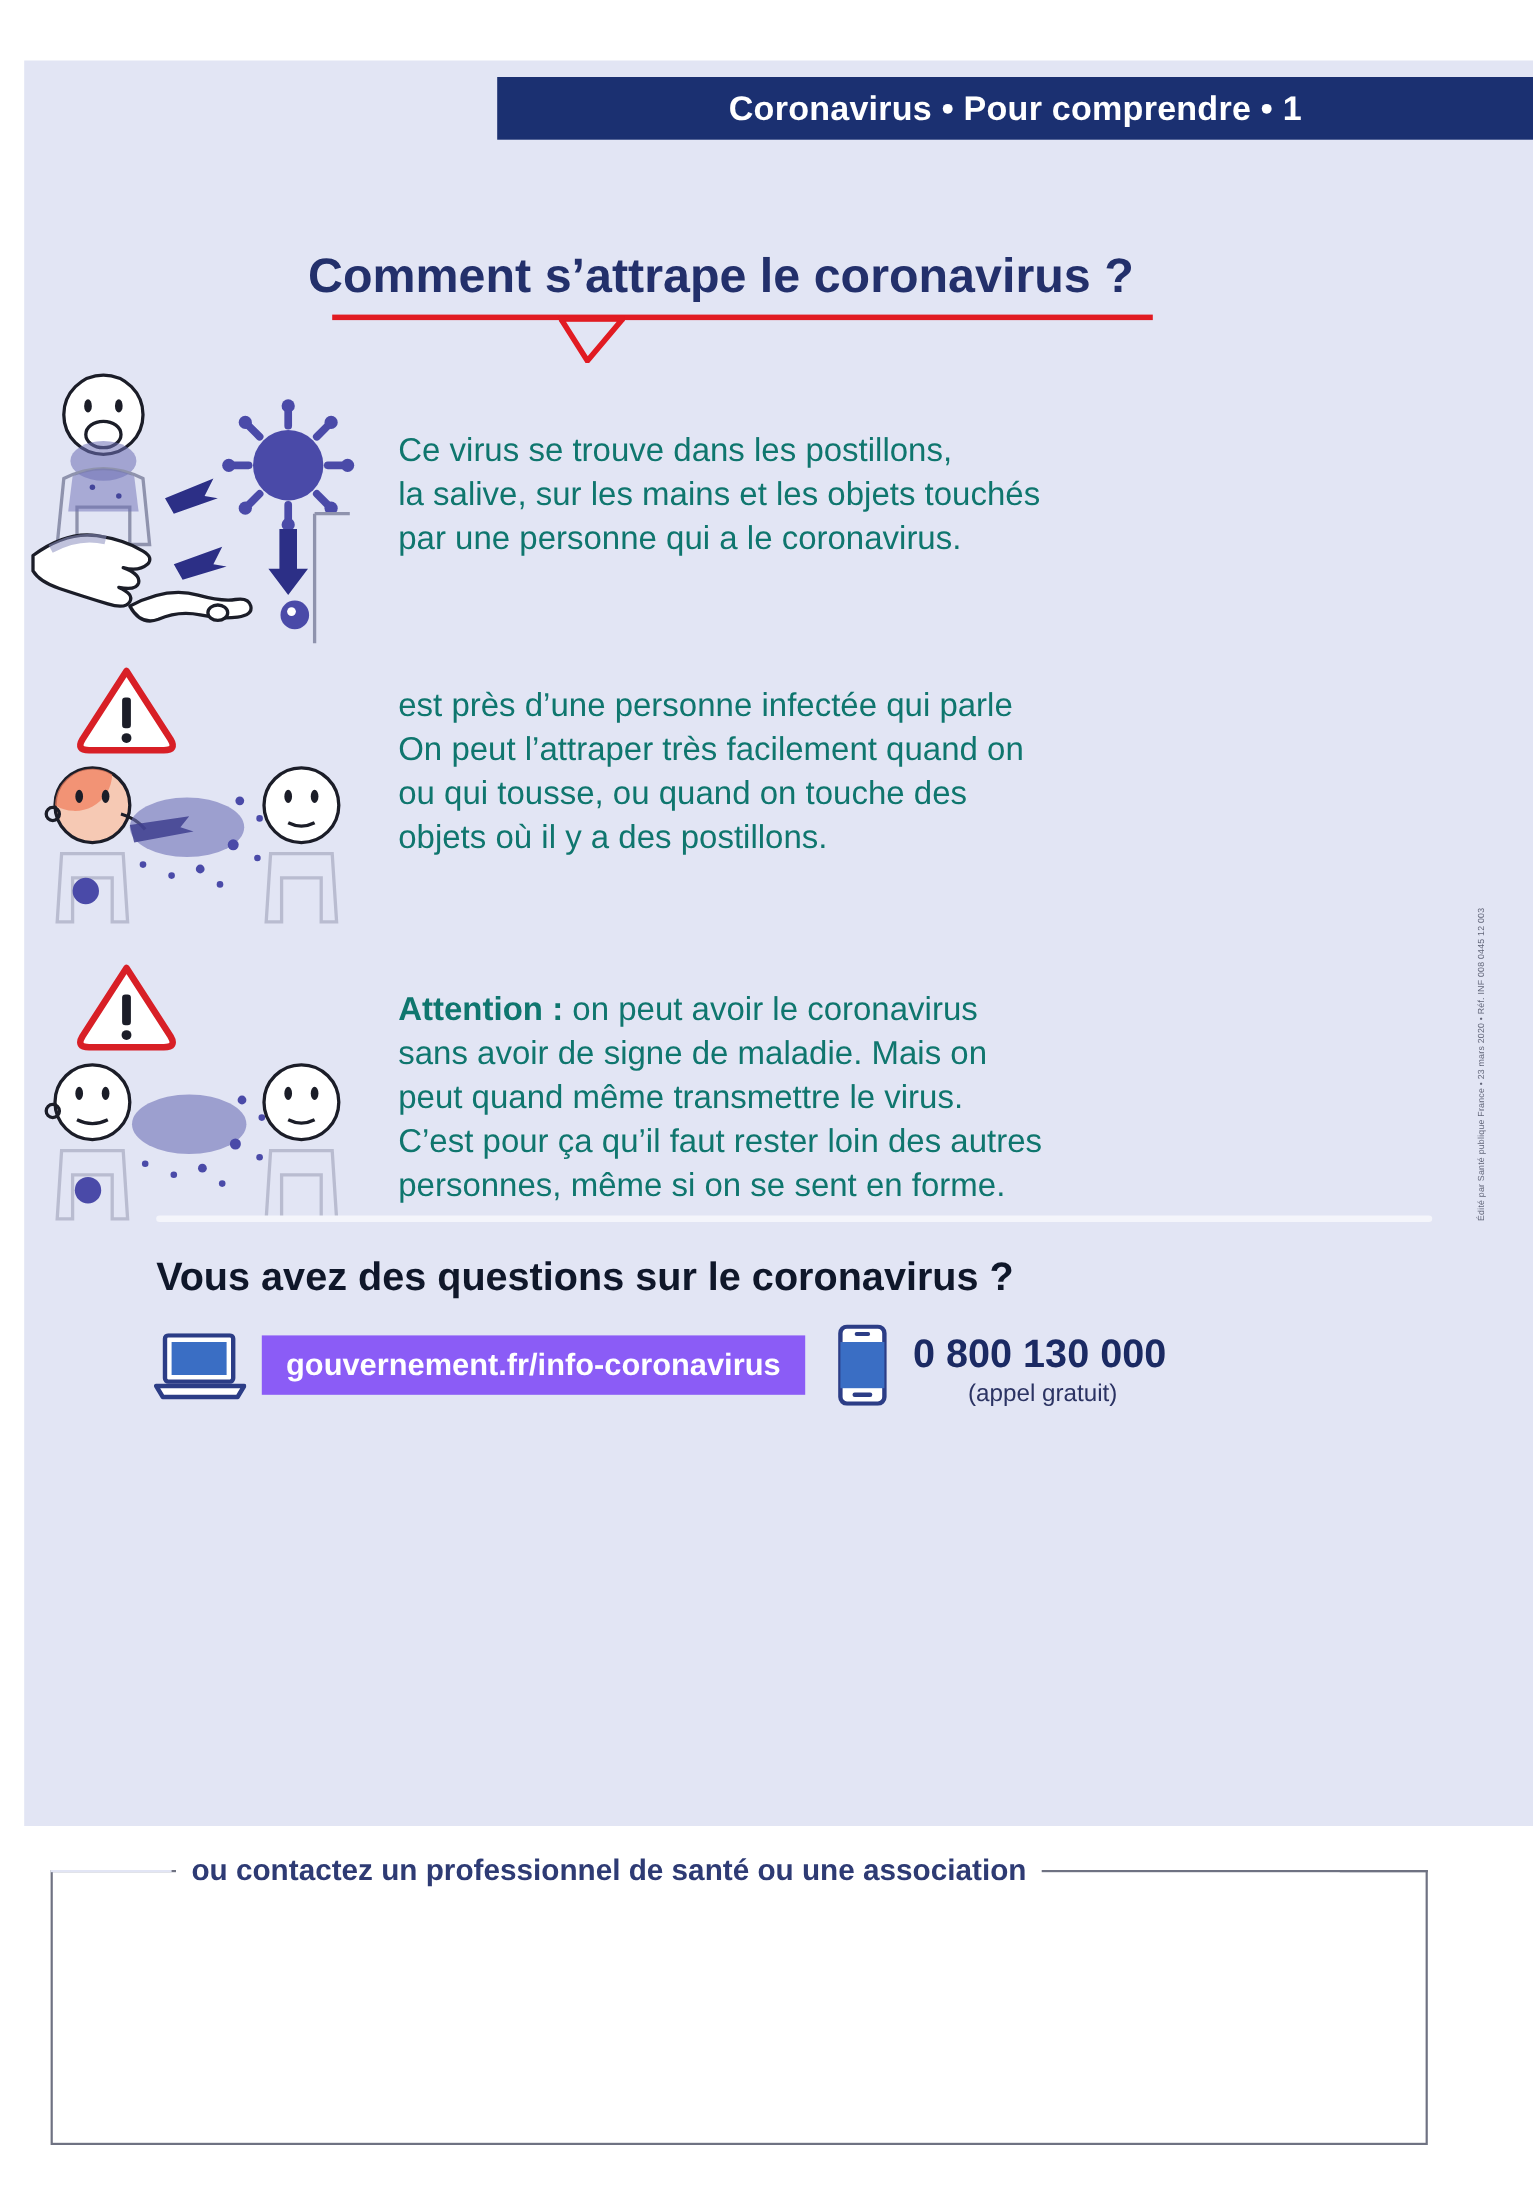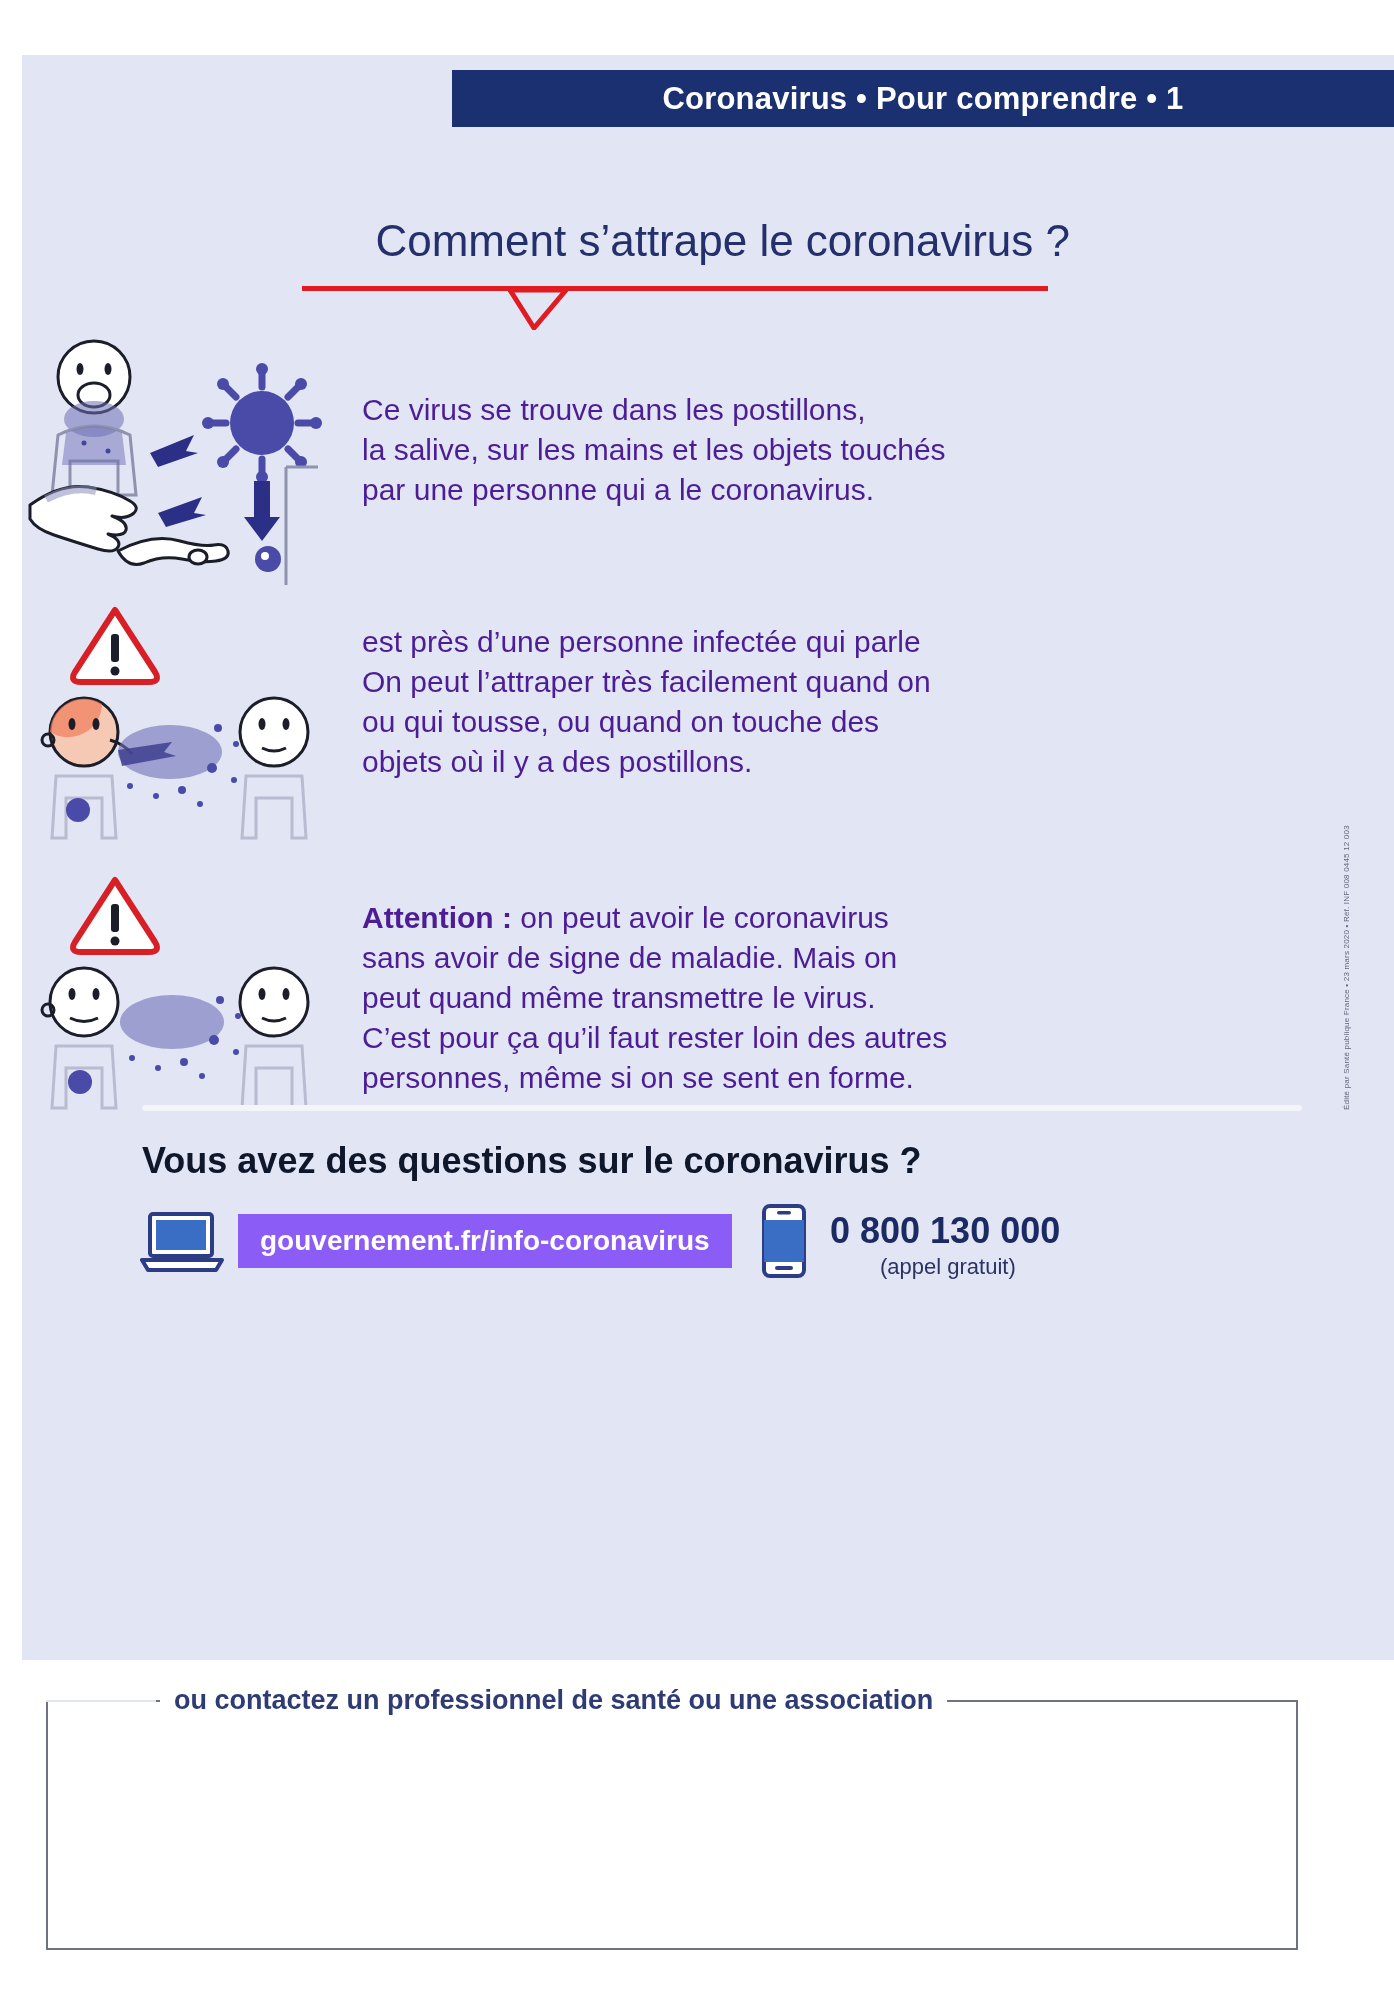--- a/index.html
+++ b/index.html
@@ -56,25 +56,25 @@
   
   .title-block {
     position: absolute;
     left: 258px;
     top: 155px;
     width: 790px;
     height: 130px;
   }
   .title-text {
     position: absolute;
-    left: 0; top: 6px;
+    left: 0; top: 16px;
     width: 790px;
-    text-align: right;
+    text-align: left;
     font-size: 44px;
-    font-weight: normal;
+    font-weight: bold;
     color: #23306b;
     white-space: nowrap;
   }
   .title-rule {
     position: absolute;
     left: 22px;
     top: 76px;
     width: 746px;
     height: 5px;
     background: #e11b22;
@@ -94,21 +94,21 @@
   }
   .row-art {
     position: absolute;
     left: 0;
     top: 0;
   }
   .row-text {
     position: absolute;
     font-size: 30px;
     line-height: 40px;
-    color: #4c1d95;
+    color: #0f766e;
     font-weight: 500;
   }
   .row-text b { font-weight: bold; }
 
   .r1 { top: 280px; height: 260px; width: 1372px; }
   .r1 .row-text { left: 340px; top: 55px; width: 680px; }
 
   .r2 { top: 545px; height: 255px; width: 1372px; }
   .r2 .row-text { left: 340px; top: 22px; width: 690px; }
 

